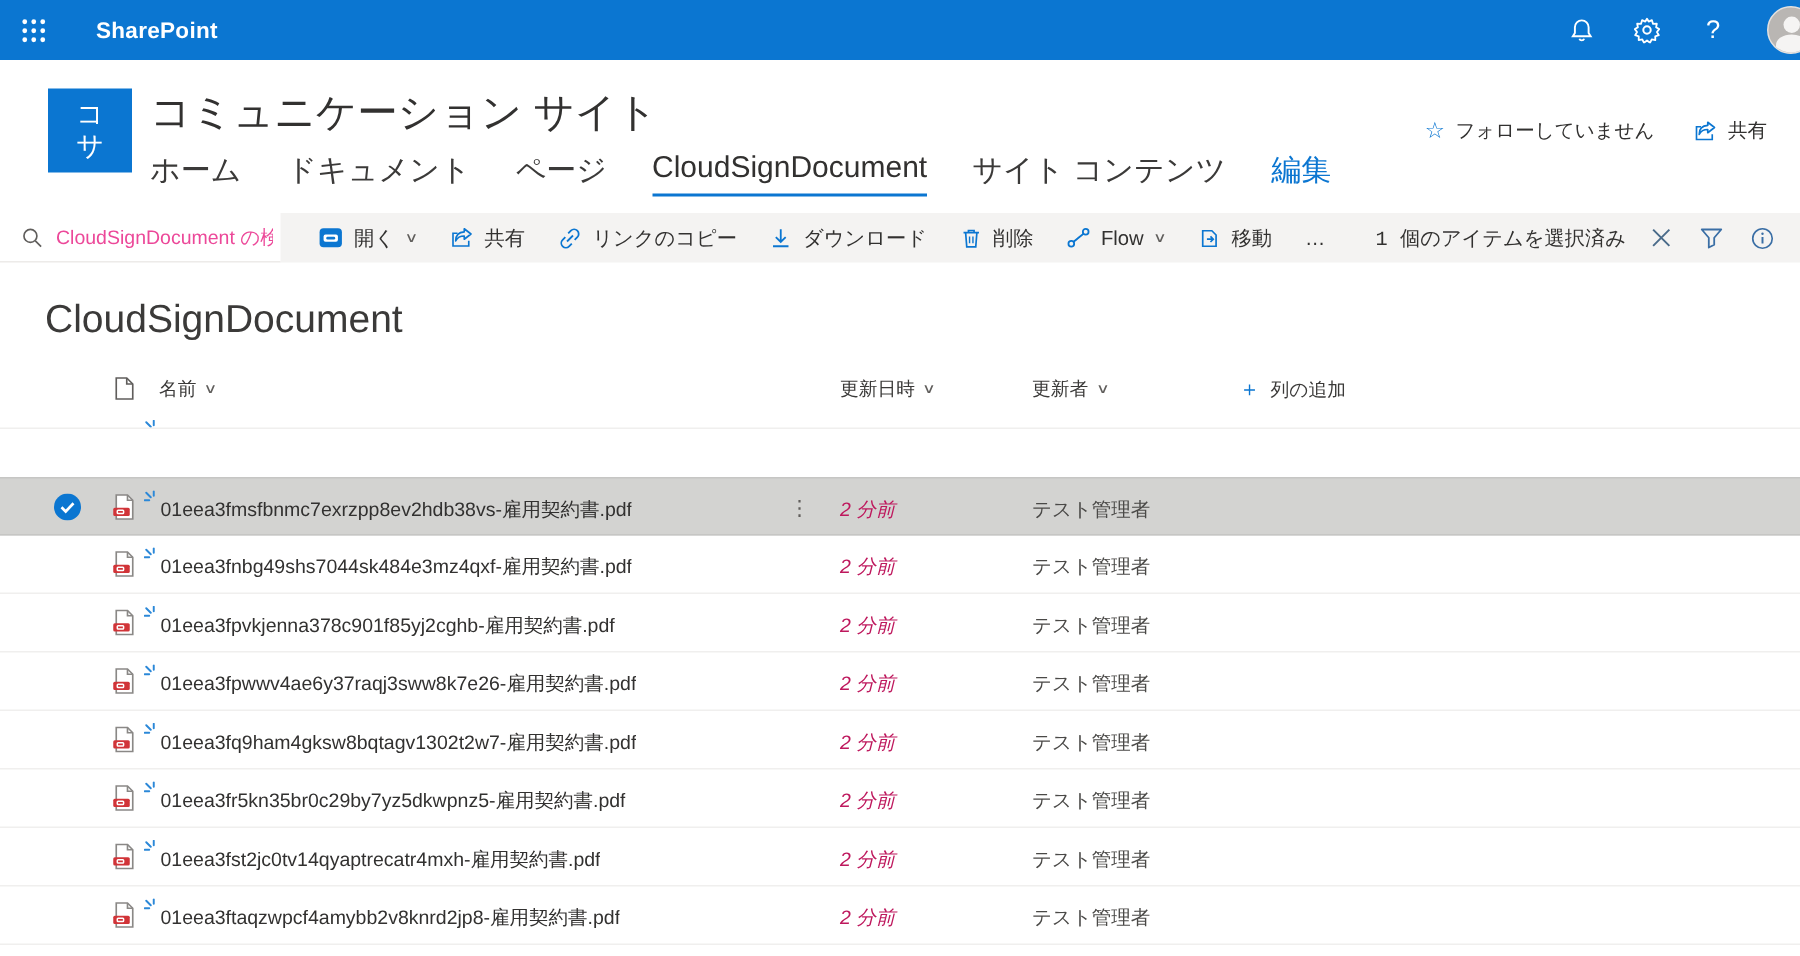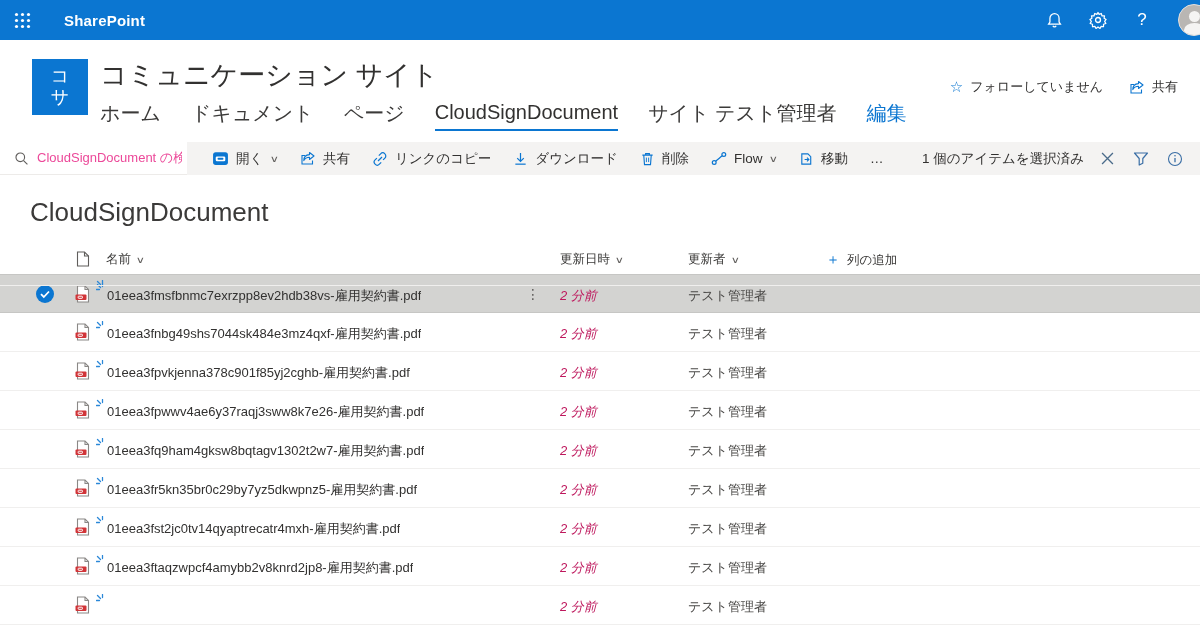--- a/index.html
+++ b/index.html
@@ -40,37 +40,37 @@
     display:flex; align-items:stretch; }
   .searchbox { width:187px; background:#fff; display:flex; align-items:center; gap:8px; padding-left:14px;
     border-bottom:1px solid #edebe9; }
   .searchbox input { border:none; outline:none; width:145px; font-size:13px; color:#ec4899; background:transparent;
     font-family:Liberation Sans, sans-serif; }
   .cmd-left { display:flex; align-items:center; padding-left:14px; }
   .cmdbtn { display:flex; align-items:center; gap:7px; padding:0 11px; height:33px; font-size:13.5px;
     color:#323130; cursor:pointer; white-space:nowrap; }
   .chev { font-size:9px; color:#605e5c; transform:scaleX(1.4); margin-left:1px; }
   .cmd-right { margin-left:auto; display:flex; align-items:center; gap:4px; padding-right:10px; }
-  .selstatus { font-size:13.5px; color:#323130; margin-right:4px; }
+  .selstatus { font-size:13.5px; color:#323130; margin-right:4px;font-family:Liberation Mono, monospace; }
   .iconbtn { width:30px; height:33px; display:flex; align-items:center; justify-content:center; cursor:pointer; }
 
   
   .listtitle { position:absolute; left:30px; top:197px; font-size:26px; color:#3b3a39; font-weight:400; }
   .tableheader { position:absolute; top:246px; left:0; width:1200px; height:28px; font-size:12.5px; color:#3b3a39; }
   .th { position:absolute; top:5px; display:flex; align-items:center; gap:5px; cursor:pointer; }
   .th-icon { left:76px; }
   .th-name { left:106px; }
   .th-modified { left:560px; }
   .th-modifiedby { left:688px; }
   .th-addcol { left:826px; }
   .plus { color:#0b76d1; font-size:14px; margin-right:2px; }
 
   .rows { position:absolute; top:274px; left:0; width:1200px; }
   .row { position:relative; height:39px; border-bottom:1px solid #f0efee; font-size:13px; color:#323130; cursor:pointer; }
-  .row.selected { background:#d3d3d1; border-top:1px solid #c6c6c4; border-bottom:1px solid #c6c6c4; }
+  .row.selected { background:#d3d3d1; border-top:1px solid #c6c6c4; border-bottom:1px solid #c6c6c4;margin-top:44px; }
   .check { position:absolute; left:36px; top:10px; width:18px; height:18px; visibility:hidden; }
   .row.selected .check { visibility:visible; }
   .cell-pdficon { position:absolute; left:75px; top:10px; }
   .sparkle { position:absolute; left:96px; top:8px; }
   .cell-name { position:absolute; left:107px; top:12px; max-width:410px; white-space:nowrap; overflow:hidden; }
   .row-ellipsis { position:absolute; left:526px; top:11px; color:#605e5c; font-size:14px; letter-spacing:0;
     visibility:hidden; width:14px; text-align:center; }
   .row.selected .row-ellipsis { visibility:visible; }
   .cell-modified { position:absolute; left:560px; top:12px; color:#be185d;font-style:italic; }
   .cell-modifiedby { position:absolute; left:688px; top:12px; color:#4a4947; }
@@ -128,21 +128,21 @@
     <div class="sitelogo">
       <span>コ</span>
       <span>サ</span>
     </div>
     <div class="sitetitle">コミュニケーション サイト</div>
     <div class="sitenav">
       <span class="navitem">ホーム</span>
       <span class="navitem">ドキュメント</span>
       <span class="navitem">ページ</span>
       <span class="navitem active">CloudSignDocument</span>
-      <span class="navitem">サイト テスト管理者</span>
+      <span class="navitem">サイト コンテンツ</span>
       <span class="navitem editlink">編集</span>
     </div>
     <div class="header-actions">
       <span class="hact">
         <span class="star-glyph">☆</span>
         <span>フォローしていません</span>
       </span>
       <span class="hact">
         <svg width="16" height="15" viewBox="0 0 16 15">
           <path d="M9.5 1.5 L14 5 L9.5 8.5 V6.3 C6.5 6.3 4.8 7.6 3.8 9.6 C3.8 6 6 3.8 9.5 3.6 Z" fill="none" stroke="#0b76d1" stroke-width="1.1" stroke-linejoin="round"></path>

